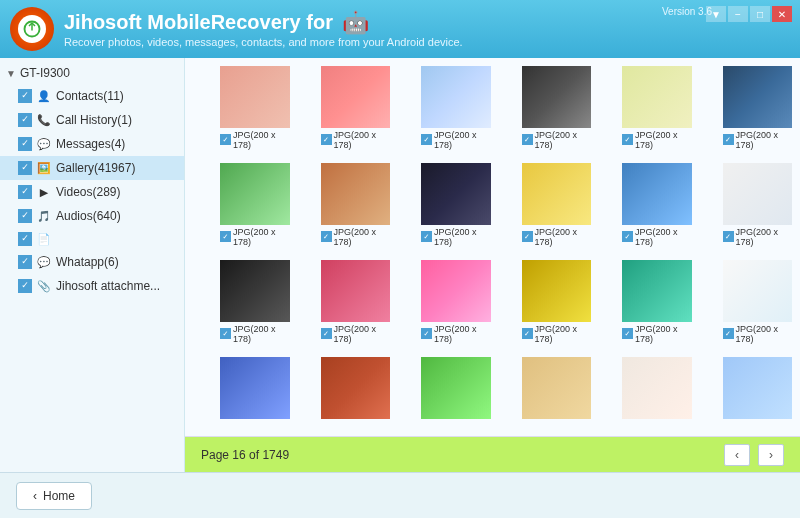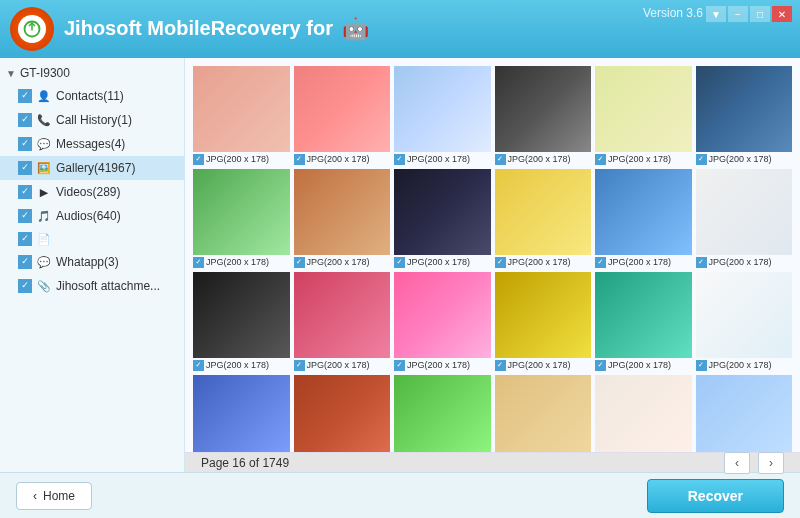--- a/index.html
+++ b/index.html
@@ -45,22 +45,22 @@
     }
     .win-btn {
       width: 20px; height: 16px;
       background: rgba(255,255,255,0.3);
       border: none; cursor: pointer;
       font-size: 10px; color: #fff;
       display: flex; align-items: center; justify-content: center;
     }
     .win-btn.close { background: #e05050; }
     .version-label {
-      position: absolute; top: 6px; right: 97px;
-      font-size: 12px; color: #e0f5ff;
+      position: absolute; top: 6px; right: 88px;
+      font-size: 10px; color: #e0f5ff;
     }
 
     
     #main {
       display: flex;
       height: calc(518px - 58px - 46px);
       background: #fff;
     }
 
     
@@ -114,20 +114,21 @@
       grid-template-columns: repeat(6, 1fr);
       gap: 4px;
       padding: 8px;
       overflow-y: auto;
       background: #f7fbff;
     }
     .thumb-item {
       display: flex;
       flex-direction: column;
       align-items: flex-start;
+      margin-left: 27px;
     }
     .thumb-img {
       width: 100%;
       aspect-ratio: 200/178;
       background: #ccc;
       position: relative;
       overflow: hidden;
     }
     .thumb-label {
       display: flex; align-items: center;
@@ -137,25 +138,25 @@
       width: 11px; height: 11px;
       border: 1px solid #4a9fd4;
       background: #4a9fd4;
       color: #fff; font-size: 7px;
       display: inline-flex; align-items: center; justify-content: center;
       margin-right: 2px; flex-shrink: 0;
     }
 
     
     #pagination {
-      height: 20px;
+      height: 36px;
       display: flex; align-items: center;
       padding: 0 16px;
       border-top: 1px solid #dde;
-      background: #e5e5e5;
+      background: #bef264;
       gap: 8px;
     }
     .page-info { font-size: 12px; color: #333; flex: 1; }
     .page-btn {
       width: 26px; height: 22px;
       border: 1px solid #bcd;
       background: #fff;
       cursor: pointer;
       display: flex; align-items: center; justify-content: center;
       font-size: 12px; color: #555;
@@ -233,20 +234,21 @@
         <path d="M8 8 L12 4 L16 8" fill="none" stroke="#3aaf3a" stroke-width="2"></path>
         <path d="M12 4 L12 14" stroke="#3aaf3a" stroke-width="2"></path>
       </svg>
     </div>
   </div>
   <div class="title-text">
     <h1>
       <span>Jihosoft MobileRecovery for</span>
       <span class="android-icon">🤖</span>
     </h1>
+    <p>Recover photos, videos, messages, contacts, and more from your Android device.</p>
   </div>
   <span class="version-label">Version 3.6</span>
   <div class="win-controls">
     <button class="win-btn">▼</button>
     <button class="win-btn">−</button>
     <button class="win-btn">□</button>
     <button class="win-btn close">✕</button>
   </div>
 </div>
 
@@ -288,21 +290,21 @@
           <span class="item-icon">🎵</span>
           <span>Audios(640)</span>
         </div>
         <div class="sidebar-item">
           <span class="cb-icon">✓</span>
           <span class="item-icon">📄</span>
         </div>
         <div class="sidebar-item">
           <span class="cb-icon">✓</span>
           <span class="item-icon">💬</span>
-          <span>Whatapp(3)</span>
+          <span>Whatapp(6)</span>
         </div>
         <div class="sidebar-item">
           <span class="cb-icon">✓</span>
           <span class="item-icon">📎</span>
           <span>Jihosoft attachme...</span>
         </div>
       </div>
   </div>
 
   <div id="content">
@@ -458,14 +460,13 @@
       <button class="page-btn">›</button>
     </div>
   </div>
 </div>
 
 <div id="bottombar">
   <button class="home-btn">
     <span>‹</span>
     <span>Home</span>
   </button>
-  <button class="recover-btn">Recover</button>
 </div>
 
 </body></html>

